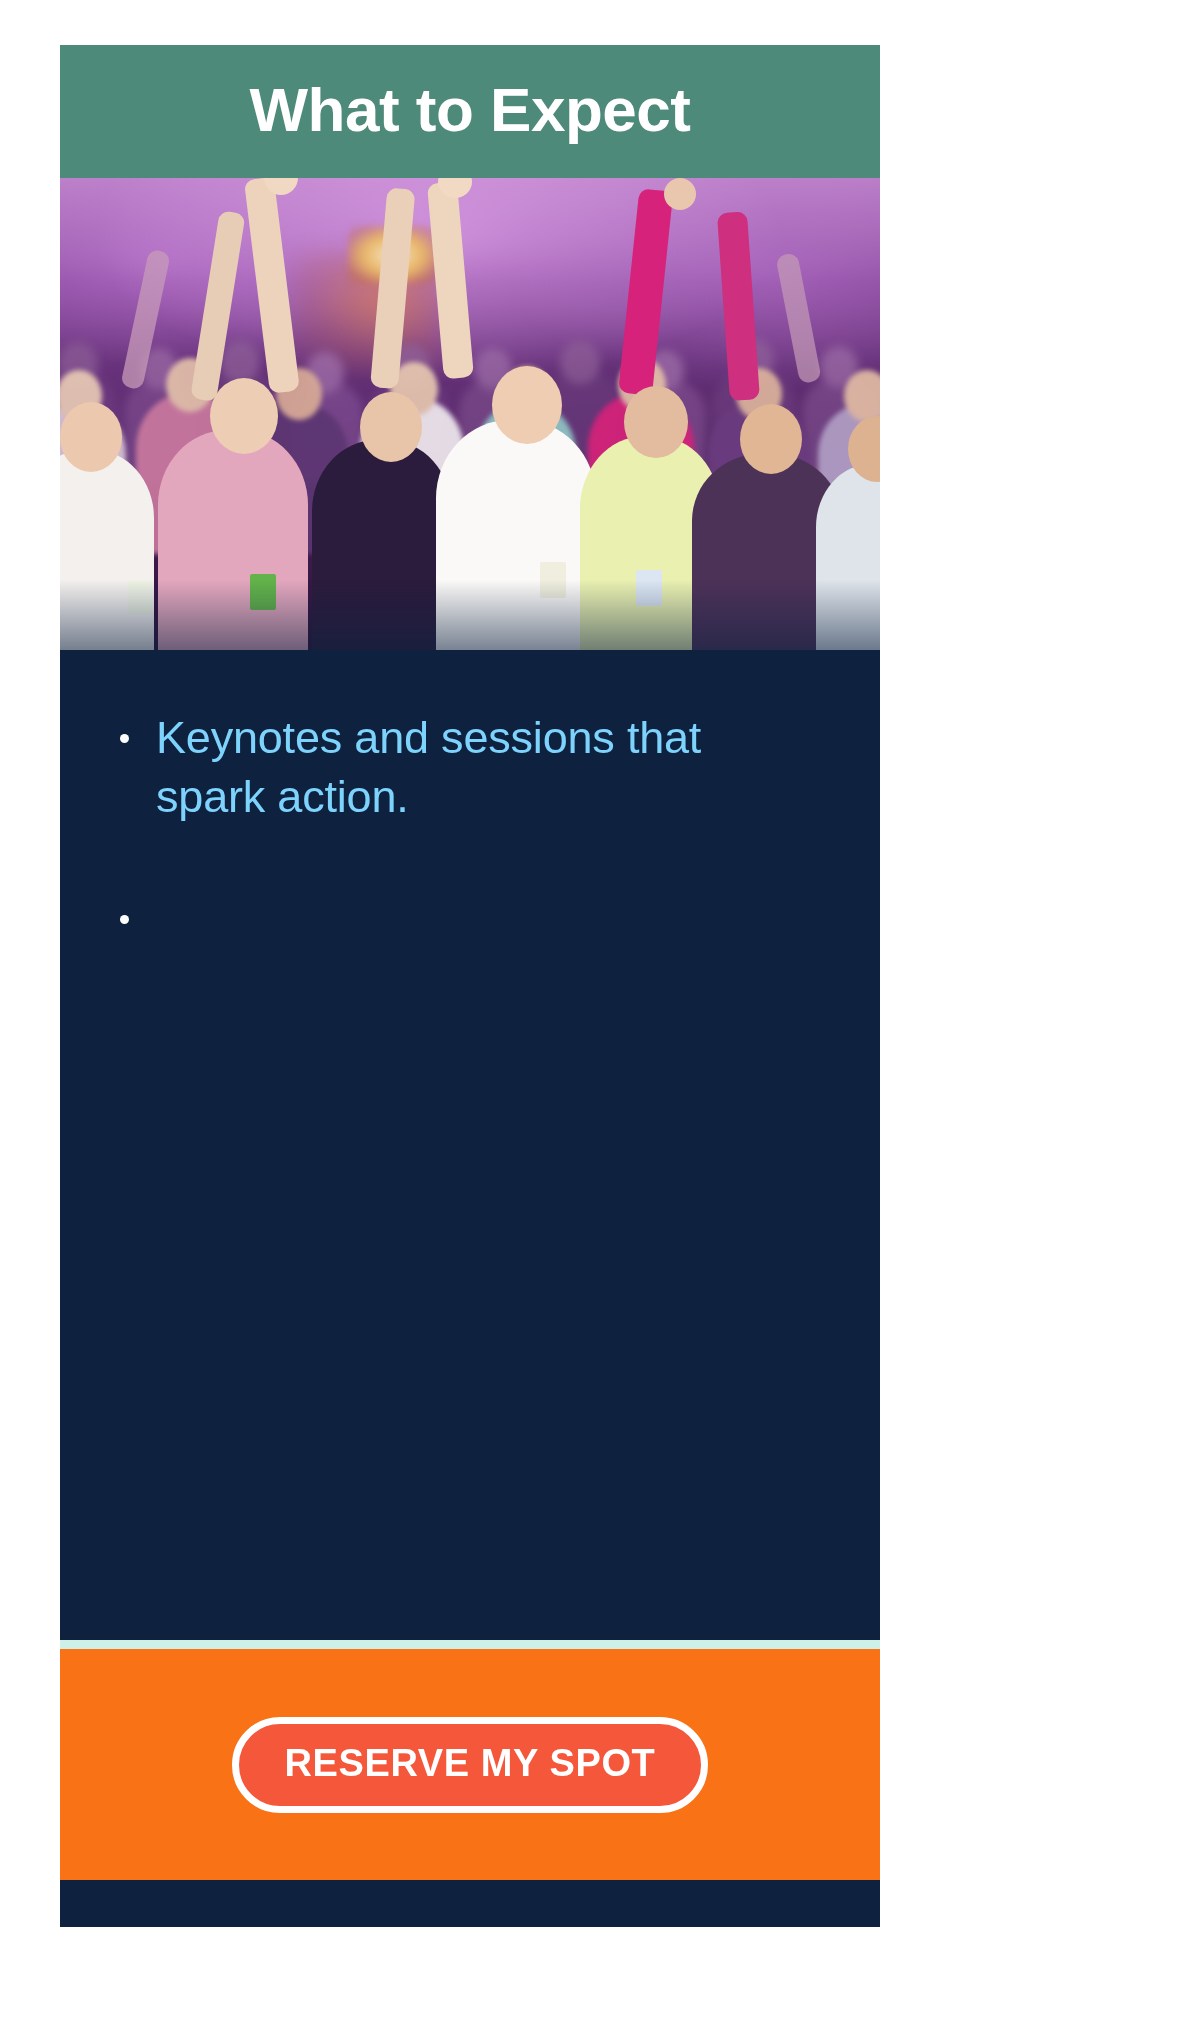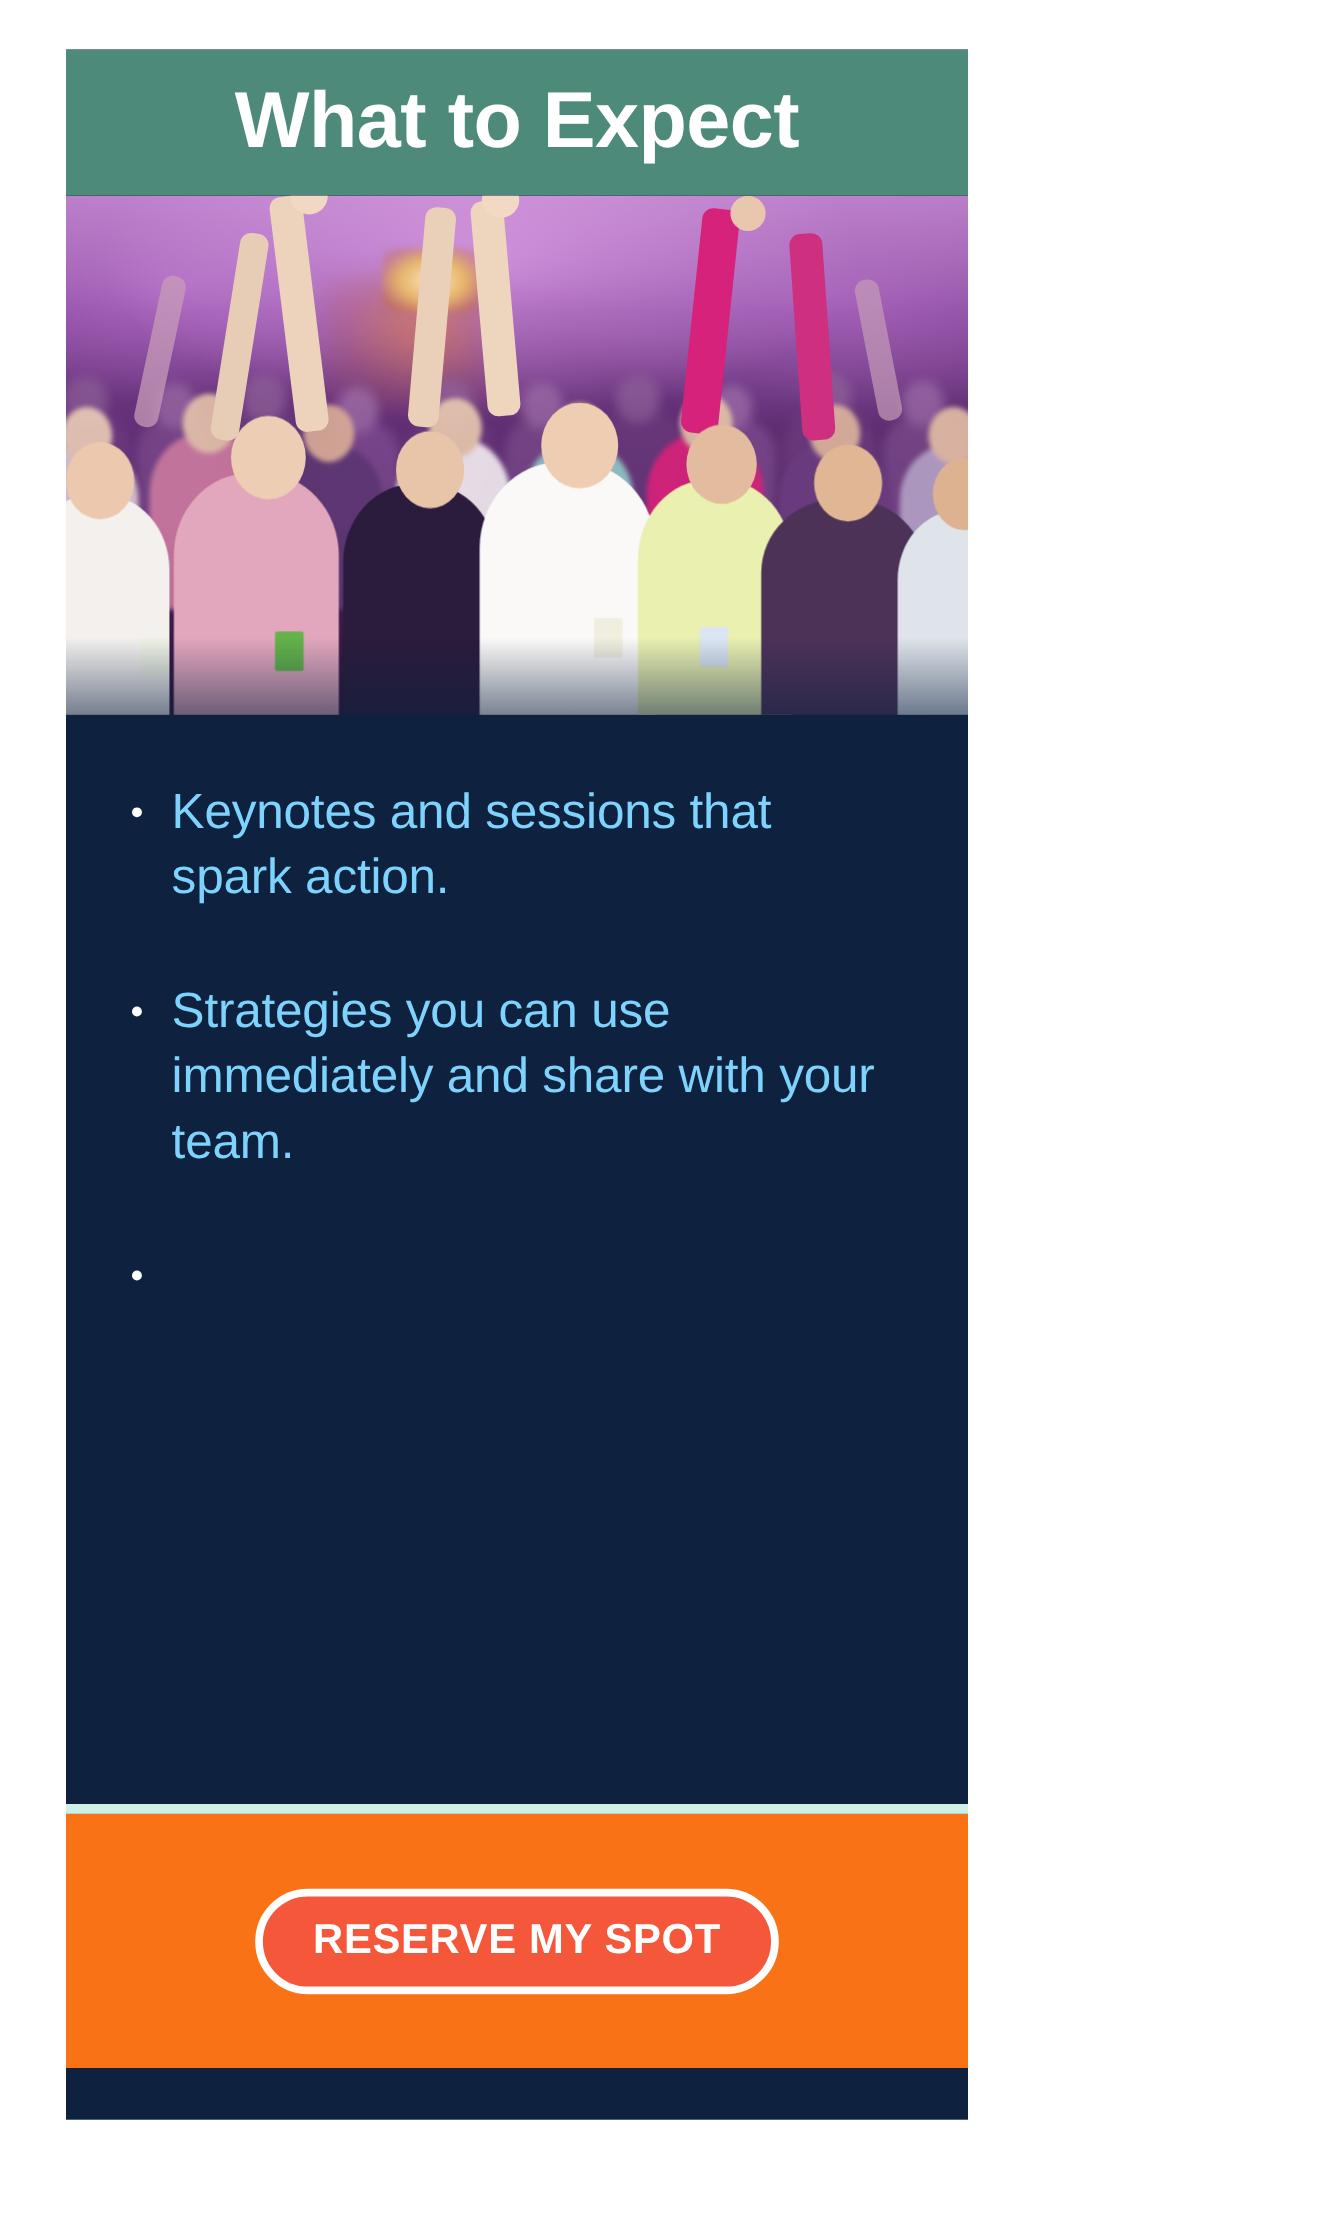--- a/index.html
+++ b/index.html
@@ -36,21 +36,21 @@
   .header {
     position: relative;
     height: 133px;
     background: #4d8a79;
     display: flex;
     align-items: center;
     justify-content: center;
   }
   .header-title {
     color: #ffffff;
-    font-size: 72px;
+    font-size: 62px;
     font-weight: bold;
     letter-spacing: -0.5px;
     line-height: 1;
     text-align: left;
     margin: 0;
     padding-bottom: 4px;
   }
 
   
   .photo {
@@ -294,24 +294,20 @@
     </div>
 
     <div class="body">
       <ul class="bullet-list">
         <li class="bullet-item">
           <span class="bullet-dot"></span>
           <span>Keynotes and sessions that spark action.</span>
         </li>
         <li class="bullet-item">
           <span class="bullet-dot"></span>
-          <span>Strategies you can use immediately and share with your team.</span>
-        </li>
-        <li class="bullet-item">
-          <span class="bullet-dot"></span>
         </li>
       </ul>
     </div>
 
     <div class="divider"></div>
 
     <div class="cta">
       <button class="cta-button">RESERVE MY SPOT</button>
     </div>
 

